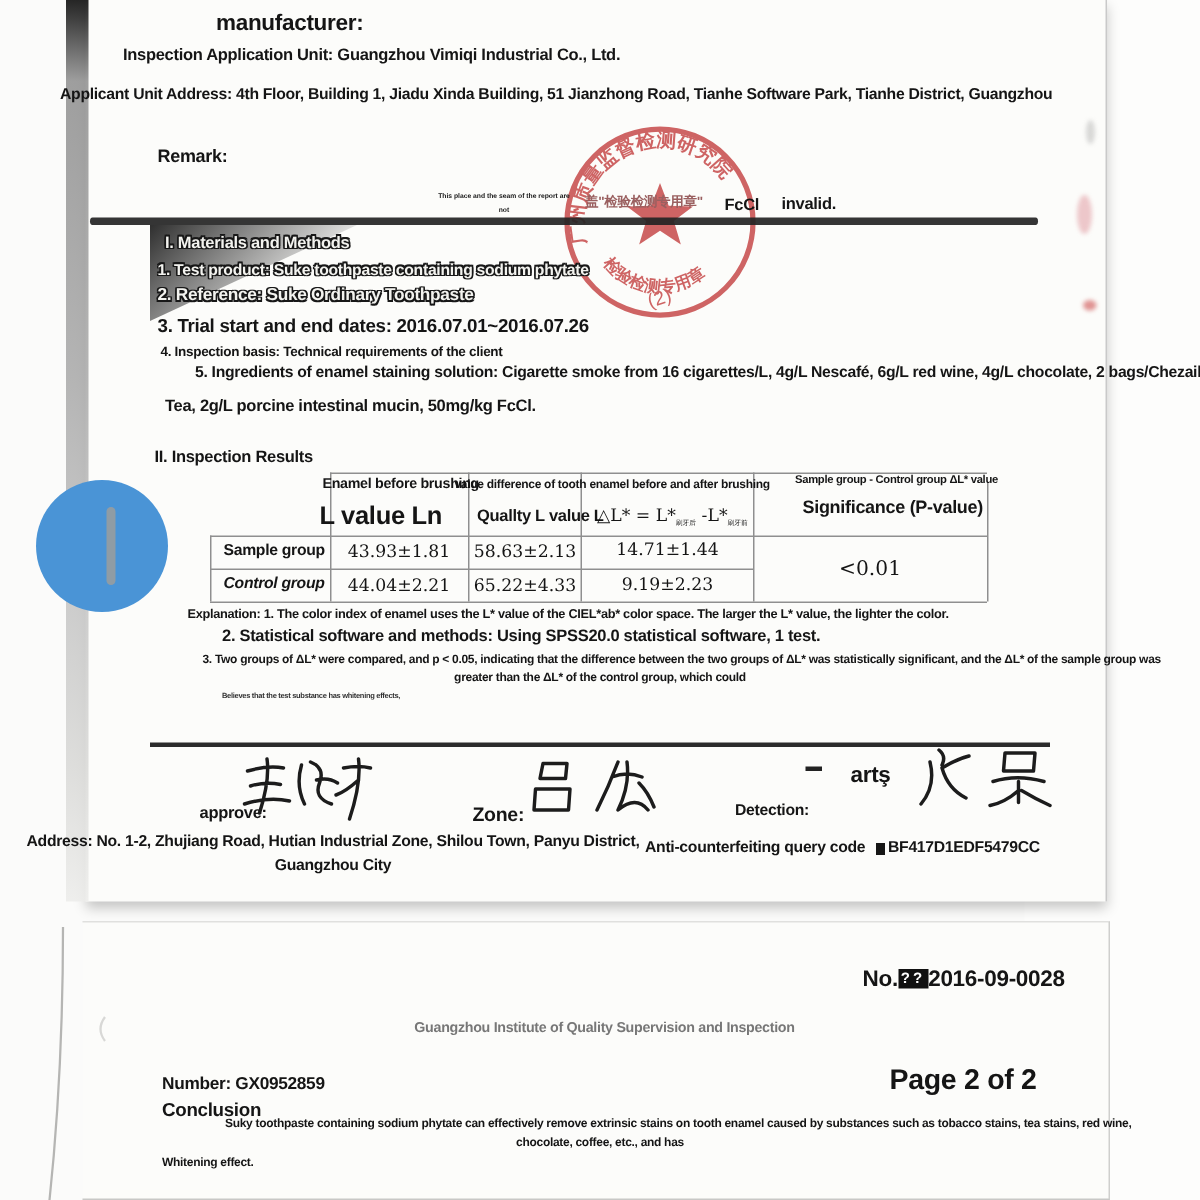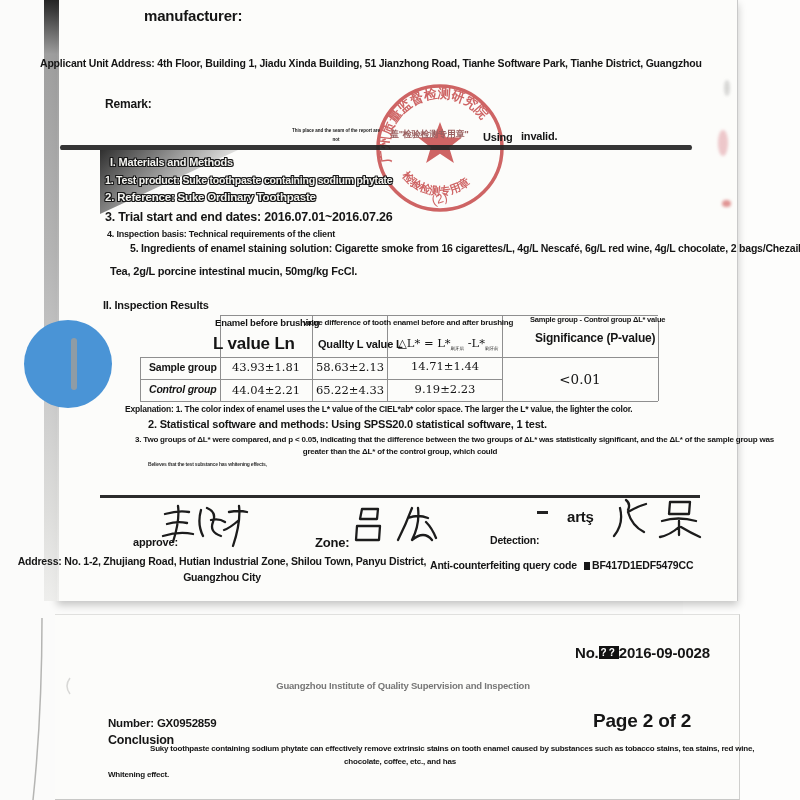--- a/index.html
+++ b/index.html
@@ -69,29 +69,30 @@
 </style>
 </head>
 <body>
 
 <div id="canvas">
 
   <div id="page1" class="page"></div>
   <div id="edge-strip"></div>
 
   <div class="t" style="left:144px; top:7px; font-size:15px;">manufacturer:</div>
+  <div class="t" style="left:82px; top:31px; font-size:11px;">Inspection Application Unit: Guangzhou Vimiqi Industrial Co., Ltd.</div>
   <div class="t" style="left:40px; top:57px; font-size:10.5px;">Applicant Unit Address: 4th Floor, Building 1, Jiadu Xinda Building, 51 Jianzhong Road, Tianhe Software Park, Tianhe District, Guangzhou</div>
   <div class="t" style="left:105px; top:97px; font-size:12px;">Remark:</div>
 
   <div class="t micro" style="left:286px; top:127px; width:100px; font-size:4.5px; z-index:6;">
     <span>This place and the seam of the report are</span><br>
     <span>not</span>
   </div>
   <div class="t" style="left:390px; top:128px; font-size:9px; color:#9a6060; z-index:6;">盖"检验检测专用章"</div>
-  <div class="t" style="left:483px; top:131px; font-size:11px; z-index:6;">Using</div>
+  <div class="t" style="left:483px; top:131px; font-size:11px; z-index:6;">FcCl</div>
   <div class="t" style="left:521px; top:130px; font-size:11px; z-index:6;">invalid.</div>
 
   <svg id="stamp" viewBox="0 0 132 132">
     <circle cx="66" cy="66" r="62" fill="none" stroke="#c23a3a" stroke-width="3.5"></circle>
     <defs>
       <path id="arcTop" d="M 18 84 A 51 51 0 1 1 114 84"></path>
       <path id="arcBottom" d="M 27 92 A 47 47 0 0 0 105 92"></path>
     </defs>
     <text font-size="13" font-weight="bold">
       <textPath href="#arcTop" startOffset="4">广州质量监督检测研究院</textPath>

